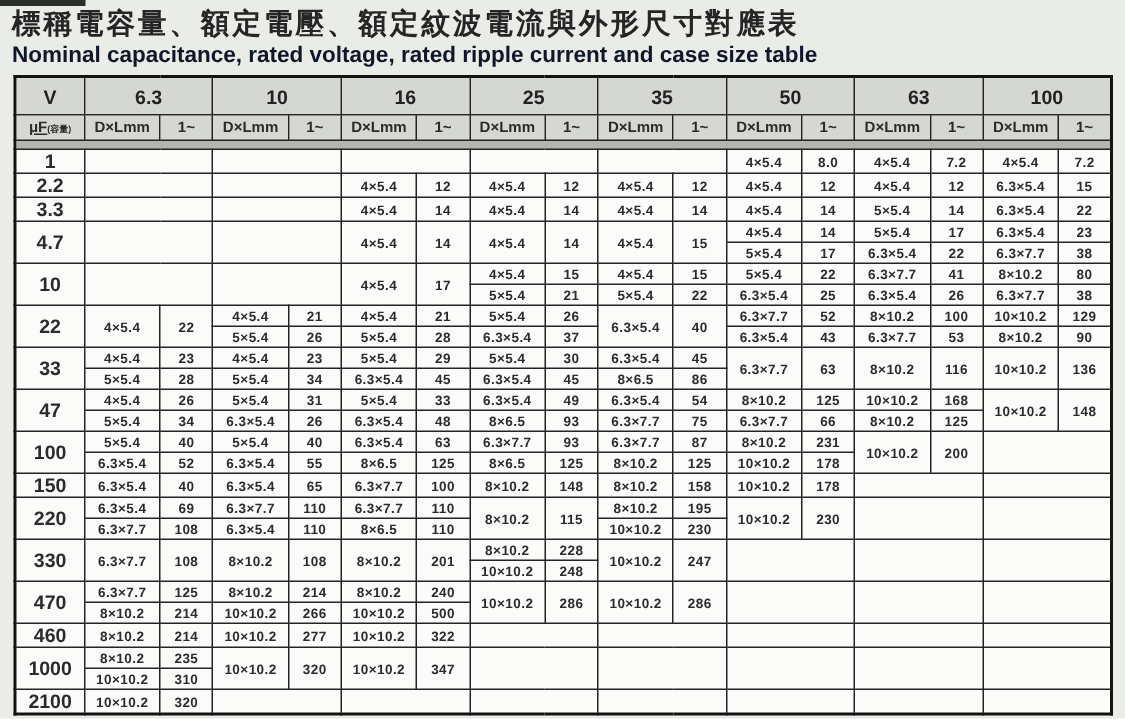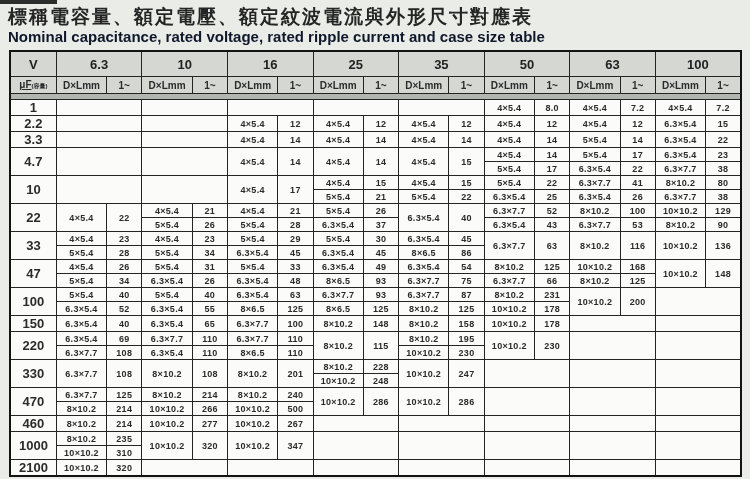--- a/index.html
+++ b/index.html
@@ -428,21 +428,21 @@
         <td class="dxl">10×10.2</td>
         <td class="rip">500</td>
       </tr>
       <tr>
         <td class="cap">460</td>
         <td class="dxl">8×10.2</td>
         <td class="rip">214</td>
         <td class="dxl">10×10.2</td>
         <td class="rip">277</td>
         <td class="dxl">10×10.2</td>
-        <td class="rip">267</td>
+        <td class="rip">322</td>
         <td class="blank" colspan="2"></td>
         <td class="blank" colspan="2"></td>
         <td class="blank" colspan="2"></td>
         <td class="blank" colspan="2"></td>
         <td class="blank" colspan="2"></td>
       </tr>
       <tr>
         <td class="cap" rowspan="2">1000</td>
         <td class="dxl">8×10.2</td>
         <td class="rip">235</td>

